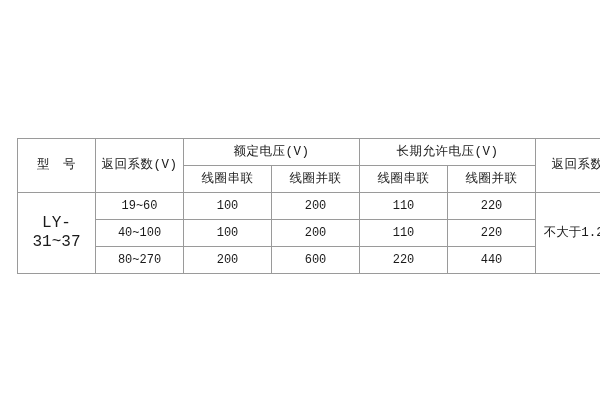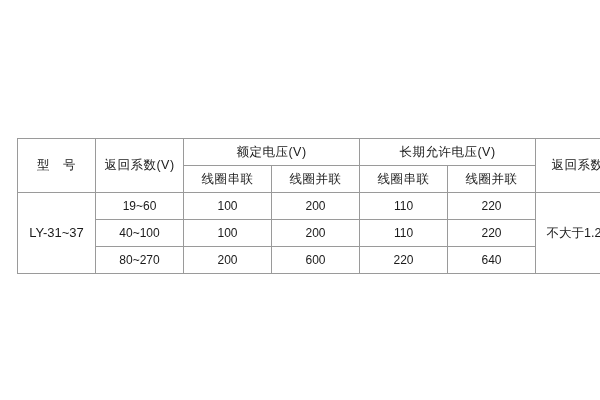--- a/index.html
+++ b/index.html
@@ -32,32 +32,32 @@
     color: #1a1a1a;
   }
   table.spec td {
     border: 1px solid #9a9a9a;
     text-align: center;
     vertical-align: middle;
     font-size: 12px;
     height: 26px;
     padding: 0 2px;
     line-height: 1.2;
-    font-family: Liberation Sans, sans-serif;
+    font-family: Liberation Mono, monospace;
     letter-spacing: 0.5px;
   }
   table.spec td.hdr {
     font-size: 12.5px;
   }
   table.spec td.num {
     letter-spacing: 0;
     font-size: 12px;
   }
   table.spec td.model {
-    font-size: 13px;
+    font-size: 16px;
     letter-spacing: 0;
   }
   table.spec td.coef {
     font-size: 12.5px;
     letter-spacing: 0;
   }
   .c1 { width: 78px; }
   .c2 { width: 88px; }
   .c3 { width: 88px; }
   .c4 { width: 88px; }
@@ -108,18 +108,18 @@
           <td class="num">100</td>
           <td class="num">200</td>
           <td class="num">110</td>
           <td class="num">220</td>
         </tr>
         <tr>
           <td class="num">80~270</td>
           <td class="num">200</td>
           <td class="num">600</td>
           <td class="num">220</td>
-          <td class="num">640</td>
+          <td class="num">440</td>
         </tr>
       </tbody>
     </table>
   </div>
 </div>
 
 </body></html>

